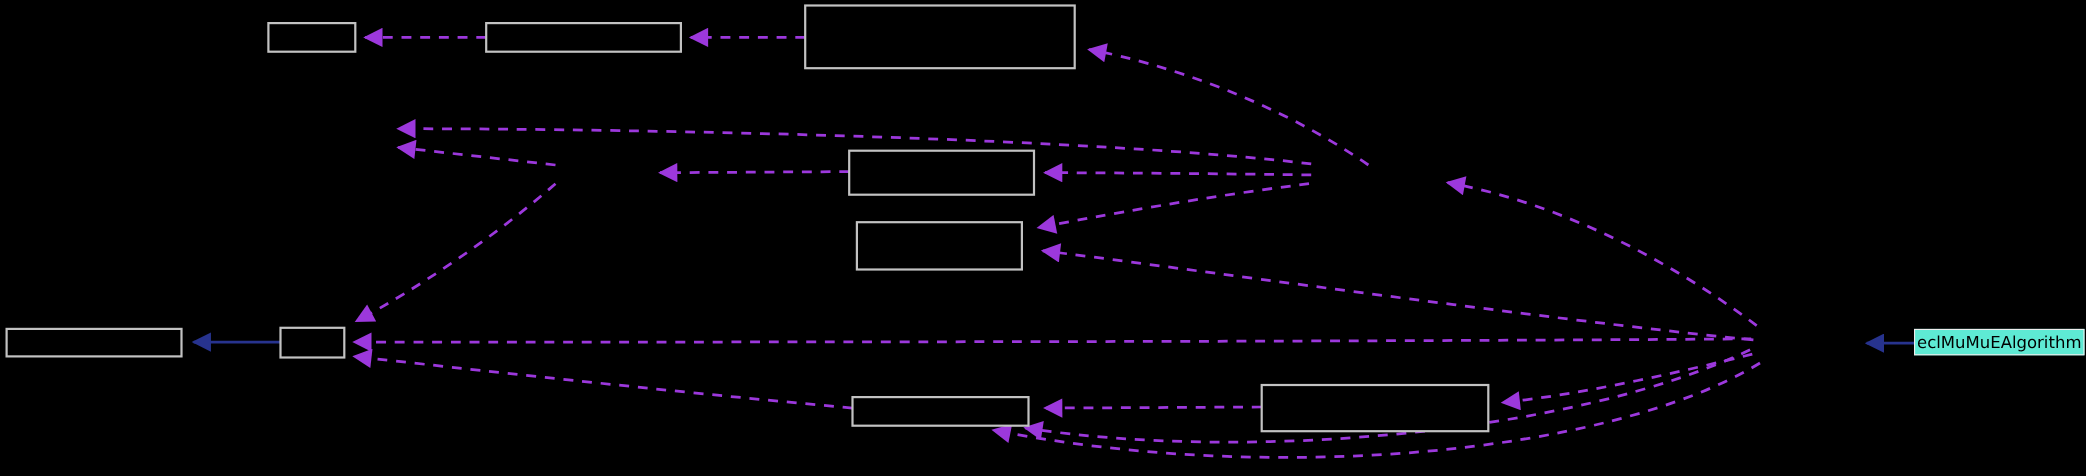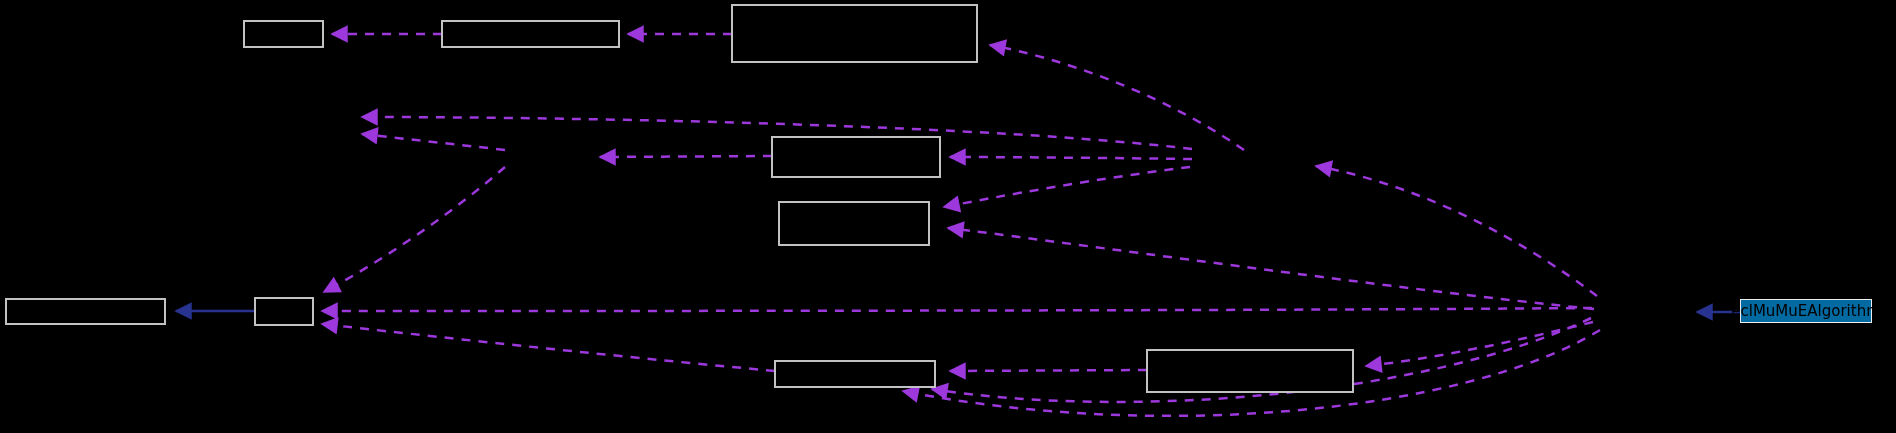--- a/index.html
+++ b/index.html
@@ -57,14 +57,14 @@
         <rect x="732" y="5" width="245" height="57" fill="#000000" stroke="#C2C2C2" stroke-width="2"></rect>
         <rect x="772" y="137" width="168" height="40" fill="#000000" stroke="#C2C2C2" stroke-width="2"></rect>
         <rect x="779" y="202" width="150" height="43" fill="#000000" stroke="#C2C2C2" stroke-width="2"></rect>
         <rect x="6" y="299" width="159" height="25" fill="#000000" stroke="#C2C2C2" stroke-width="2"></rect>
         <rect x="255" y="298" width="58" height="27" fill="#000000" stroke="#C2C2C2" stroke-width="2"></rect>
         <rect x="775" y="361" width="160" height="26" fill="#000000" stroke="#C2C2C2" stroke-width="2"></rect>
         <rect x="1147" y="350" width="206" height="42" fill="#000000" stroke="#C2C2C2" stroke-width="2"></rect>
       </g>
   </svg>
 
-  <div class="main-label" id="main-label" style="left: 1740px; top: 299px; width: 132px; height: 24px; background: #0369a1; border: 1px solid rgb(237, 237, 237); color: rgb(0, 0, 0);">eclMuMuEAlgorithm</div>
+  <div class="main-label" id="main-label" style="left: 1740px; top: 299px; width: 155px; height: 24px; background: #5eead4; border: 1px solid rgb(237, 237, 237); color: rgb(0, 0, 0);">eclMuMuEAlgorithm</div>
 </div>
 
 </body></html>

